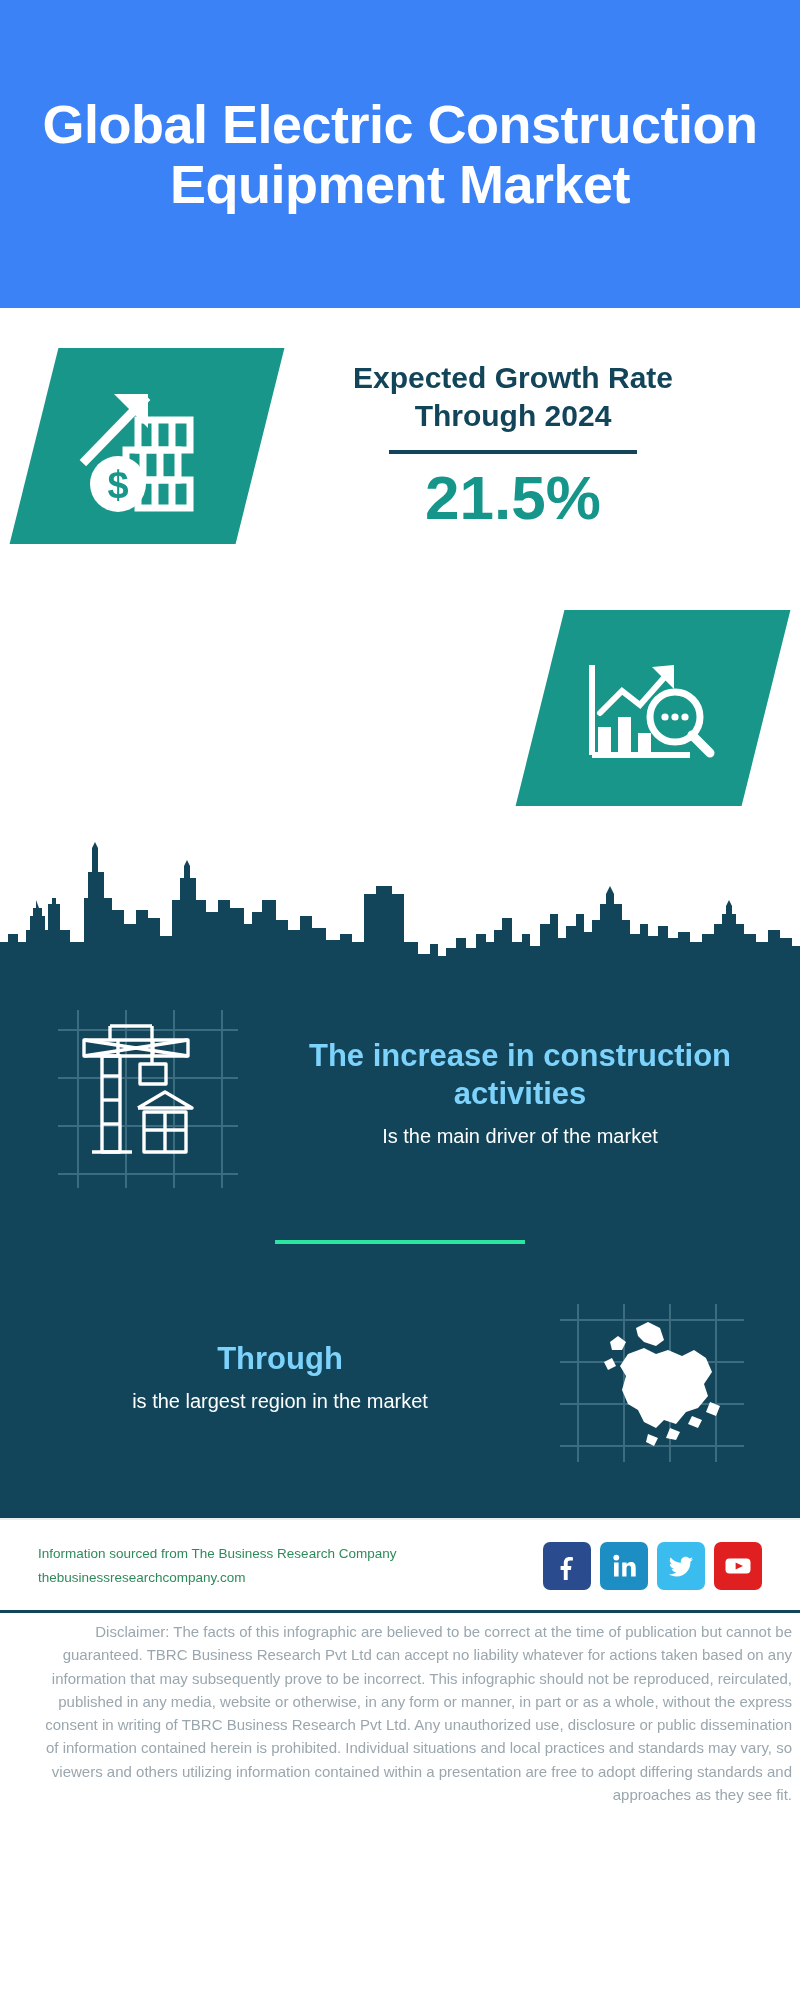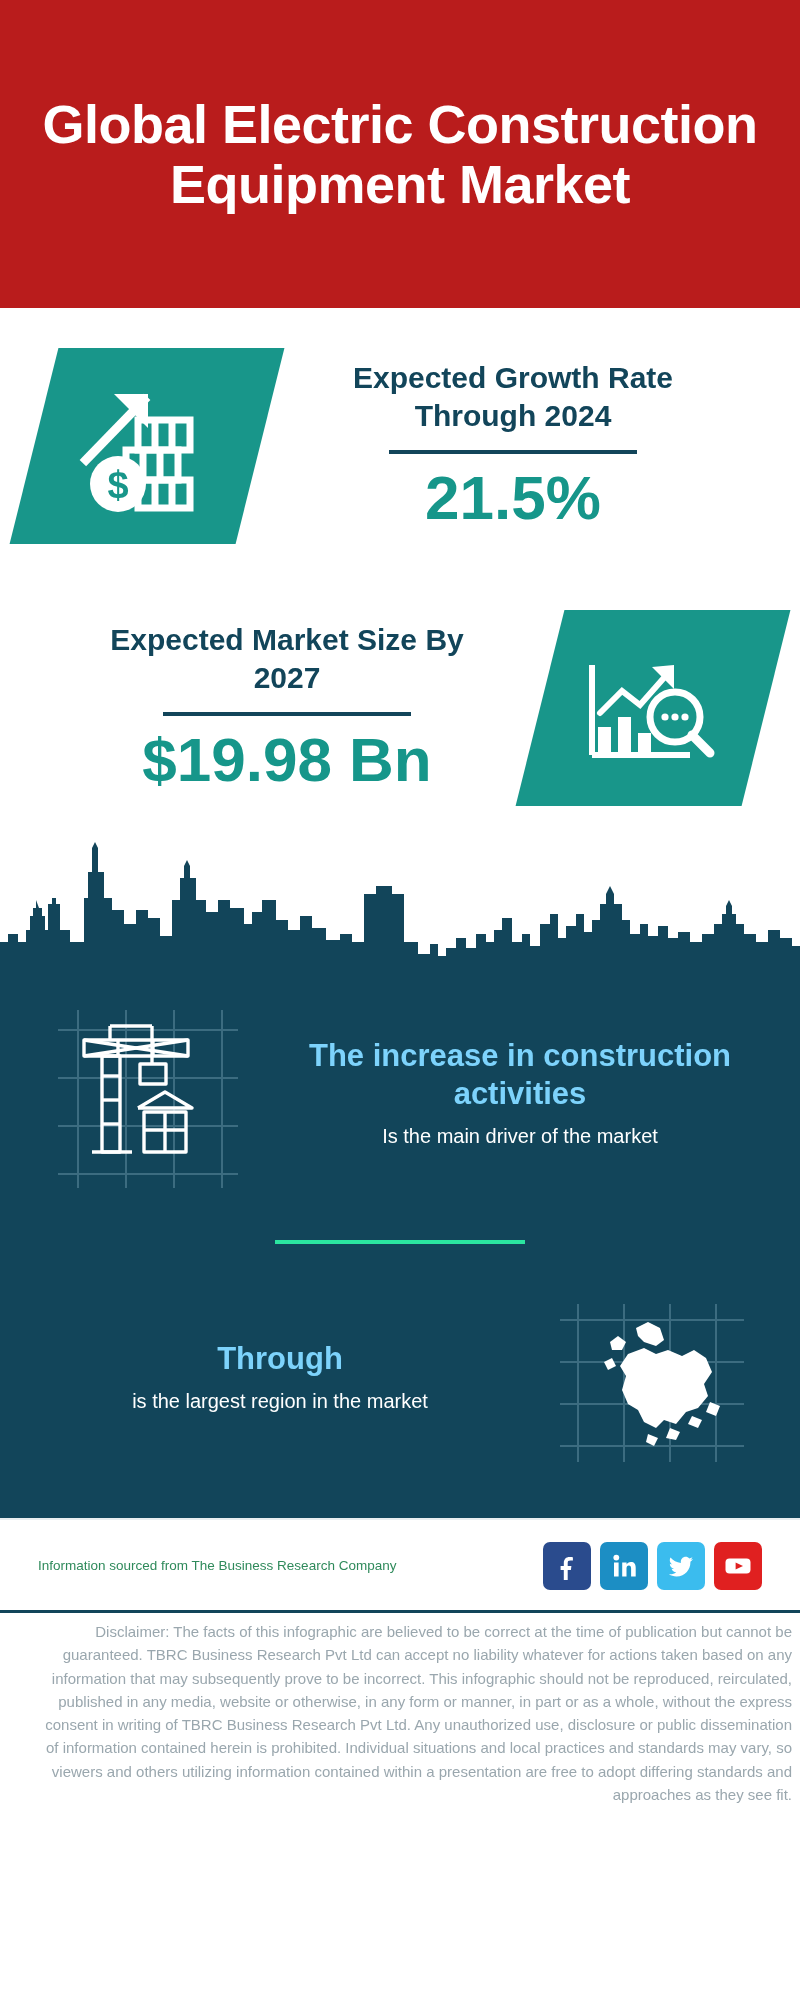--- a/index.html
+++ b/index.html
@@ -17,21 +17,21 @@
   .page {
     width: 800px;
     height: 2000px;
     position: relative;
     background: #ffffff;
     overflow: hidden;
   }
 
   
   .header {
-    background: #b91c1c;
+    background: #3b82f6;
     height: 308px;
     display: flex;
     align-items: center;
     justify-content: flex-end;
     padding: 0 40px;
     box-sizing: border-box;
   }
   .header h1 {
     margin: 0;
     color: #ffffff;
@@ -285,25 +285,20 @@
             </g>
             <circle cx="97" cy="74" r="25" fill="#18968A" stroke="#ffffff" stroke-width="7"></circle>
             <g fill="#ffffff">
               <circle cx="87" cy="74" r="3.6"></circle>
               <circle cx="97" cy="74" r="3.6"></circle>
               <circle cx="107" cy="74" r="3.6"></circle>
             </g>
             <line x1="114" y1="92" x2="132" y2="110" stroke="#ffffff" stroke-width="9" stroke-linecap="round"></line>
           </svg>
         </div>
-      </div>
-      <div class="stat-text">
-        <p class="stat-label">Expected Market Size By 2027</p>
-        <div class="rule"></div>
-        <p class="stat-value">$19.98 Bn</p>
       </div>
     </div>
 
     <div class="skyline-wrap">
       <svg viewBox="0 0 800 140" preserveAspectRatio="none">
         <path fill="#12455A" d="M0,140 L0,104 L8,104 L8,96 L18,96 L18,104 L26,104 L26,92 L30,92 L30,78
           L33,78 L33,70 L36,70 L36,62 L39,70 L42,70 L42,78 L45,78 L45,92 L48,92 L48,66 L52,66 L52,60
           L56,60 L56,66 L60,66 L60,92 L70,92 L70,104 L84,104 L84,60 L88,60 L88,34 L92,34 L92,10 L95,4
           L98,10 L98,34 L104,34 L104,60 L112,60 L112,72 L124,72 L124,86 L136,86 L136,72 L148,72 L148,80
           L160,80 L160,98 L172,98 L172,62 L180,62 L180,40 L184,40 L184,28 L187,22 L190,28 L190,40 L196,40
@@ -398,20 +393,21 @@
       <div class="panel-text">
         <p class="panel-head">Through</p>
         <p class="panel-sub">is the largest region in the market</p>
       </div>
     </div>
   </div>
 
   <div class="footer">
     <div class="source-block">
       <div>Information sourced from The Business Research Company</div>
+      <div>thebusinessresearchcompany.com</div>
     </div>
     <div class="socials">
       <div class="social fb">
         <svg width="30" height="30" viewBox="0 0 30 30">
             <path fill="#ffffff" d="M18.6 9.6h2.3V6.2c-0.4-0.05-1.8-0.2-3.4-0.2-3.4 0-5.7 2.1-5.7 6v3.1H8.6v3.9h3.2V29h3.9V19h3.2l0.5-3.9h-3.7v-2.7C15.7 10.3 16 9.6 18.6 9.6z"></path>
           </svg>
       </div>
       <div class="social li">
         <svg width="30" height="30" viewBox="0 0 30 30">
           <rect x="5" y="11.5" width="4.6" height="14" fill="#ffffff"></rect>

